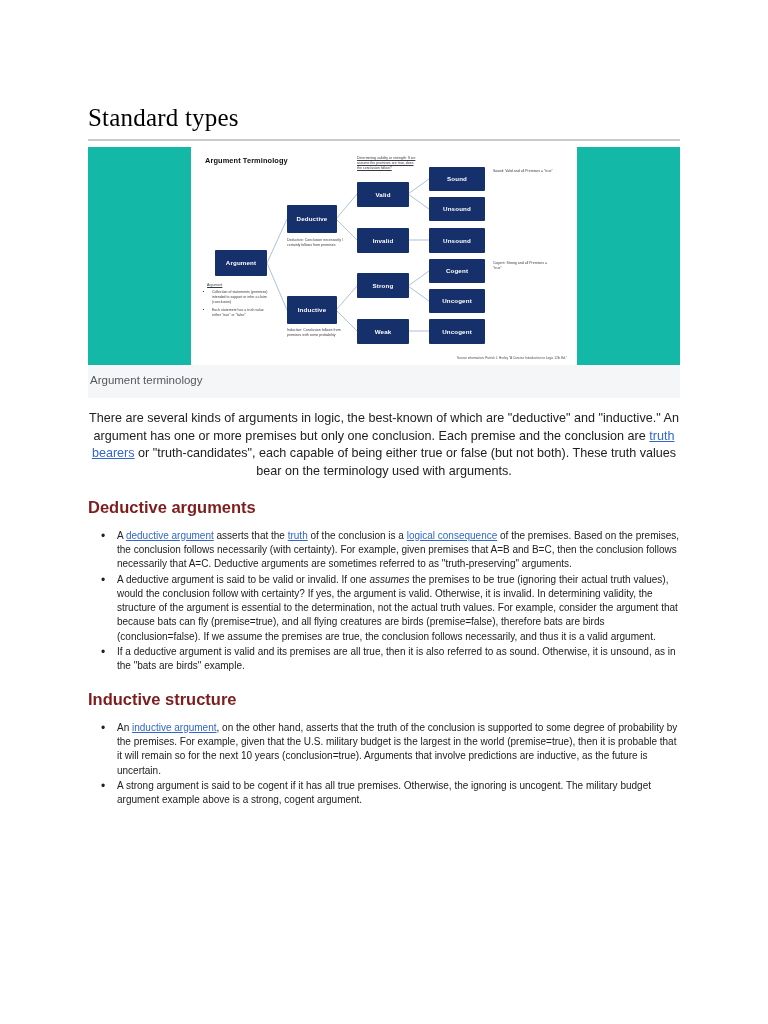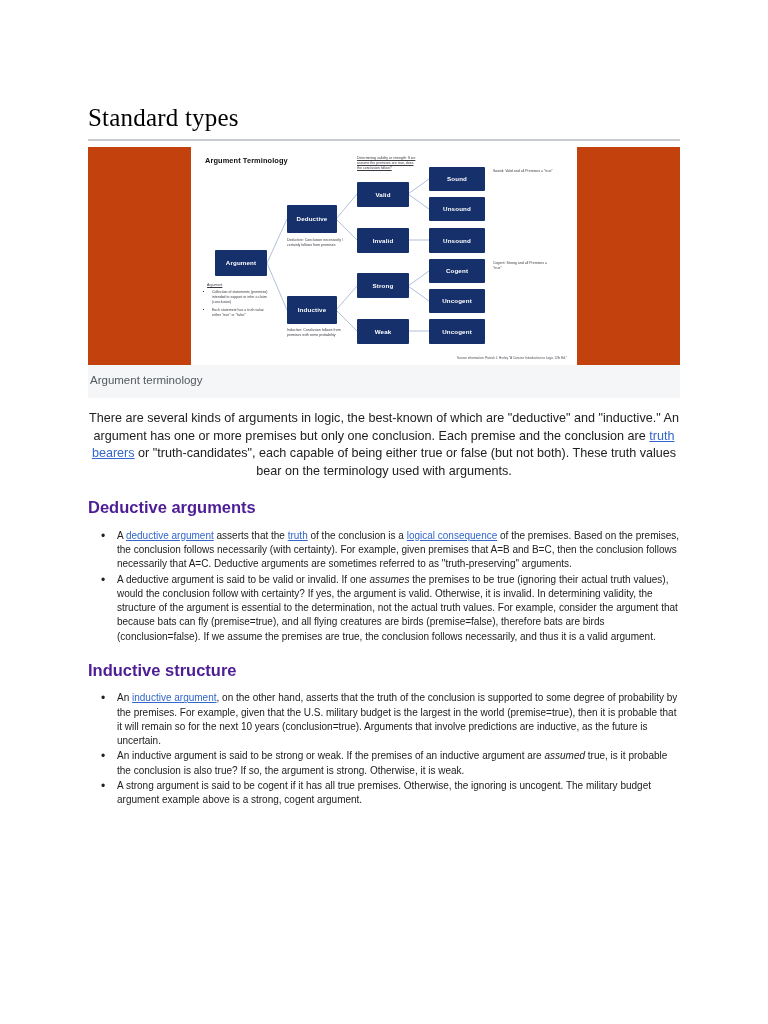--- a/index.html
+++ b/index.html
@@ -39,21 +39,21 @@
   }
   .title-rule {
     height: 2px;
     background: #c8ccd1;
     width: 592px;
     margin: 0 0 0 0;
   }
   
   .figure {
     width: 592px;
-    background: #c2410c;
+    background: #14b8a6;
     padding: 0;
     margin: 0;
     box-sizing: border-box;
   }
   .slide-wrap {
     position: relative;
     width: 386px;
     height: 218px;
     margin: 6px auto 0 auto;
     background: #ffffff;
@@ -134,21 +134,21 @@
   p.body {
     font-size: 12.6px;
     line-height: 1.42;
     margin: 12px 0 0 0;
     color: #202122;
     text-align: center;
   }
   h2.section {
     font-size: 16.5px;
     font-weight: bold;
-    color: #4c1d95;
+    color: #7f1d1d;
     margin: 16px 0 0 0;
     line-height: 1.25;
   }
   ul.bullets {
     margin: 11px 0 0 0;
     padding-left: 29px;
     list-style: none;
   }
   ul.bullets > li {
     position: relative;
@@ -290,25 +290,25 @@
     </div>
 
     <p class="body"><span>There are several kinds of arguments in logic, the best-known of which are "deductive" and "inductive." An argument has one or more premises but only one conclusion. Each premise and the conclusion are </span><a class="wikilink" href="#">truth bearers</a><span> or "truth-candidates", each capable of being either true or false (but not both). These truth values bear on the terminology used with arguments.</span></p>
 
     <h2 class="section">Deductive arguments</h2>
     <ul class="bullets">
       <li><span>A </span><a class="wikilink" href="#">deductive argument</a><span> asserts that the </span><a class="wikilink" href="#">truth</a><span> of the conclusion is a </span><a class="wikilink" href="#">logical consequence</a><span> of the premises. Based on the premises, the conclusion follows necessarily (with certainty). For example, given premises that A=B and B=C, then the conclusion follows necessarily that A=C. Deductive arguments are sometimes referred to as "truth-preserving" arguments.</span></li>
 
       <li><span>A deductive argument is said to be valid or invalid. If one </span><i class="em">assumes</i><span> the premises to be true (ignoring their actual truth values), would the conclusion follow with certainty? If yes, the argument is valid. Otherwise, it is invalid. In determining validity, the structure of the argument is essential to the determination, not the actual truth values. For example, consider the argument that because bats can fly (premise=true), and all flying creatures are birds (premise=false), therefore bats are birds (conclusion=false). If we assume the premises are true, the conclusion follows necessarily, and thus it is a valid argument.</span></li>
 
+      <li><span>If a deductive argument is valid and its premises are all true, then it is also referred to as sound. Otherwise, it is unsound, as in the "bats are birds" example.</span></li>
     </ul>
 
     <h2 class="section">Inductive structure</h2>
     <ul class="bullets">
       <li><span>An </span><a class="wikilink" href="#">inductive argument</a><span>, on the other hand, asserts that the truth of the conclusion is supported to some degree of probability by the premises. For example, given that the U.S. military budget is the largest in the world (premise=true), then it is probable that it will remain so for the next 10 years (conclusion=true). Arguments that involve predictions are inductive, as the future is uncertain.</span></li>
 
-      <li><span>An inductive argument is said to be strong or weak. If the premises of an inductive argument are </span><i class="em">assumed</i><span> true, is it probable the conclusion is also true? If so, the argument is strong. Otherwise, it is weak.</span></li>
 
       <li><span>A strong argument is said to be cogent if it has all true premises. Otherwise, the ignoring is uncogent. The military budget argument example above is a strong, cogent argument.</span></li>
     </ul>
 
   </div>
 </div>
 
 </body></html>

